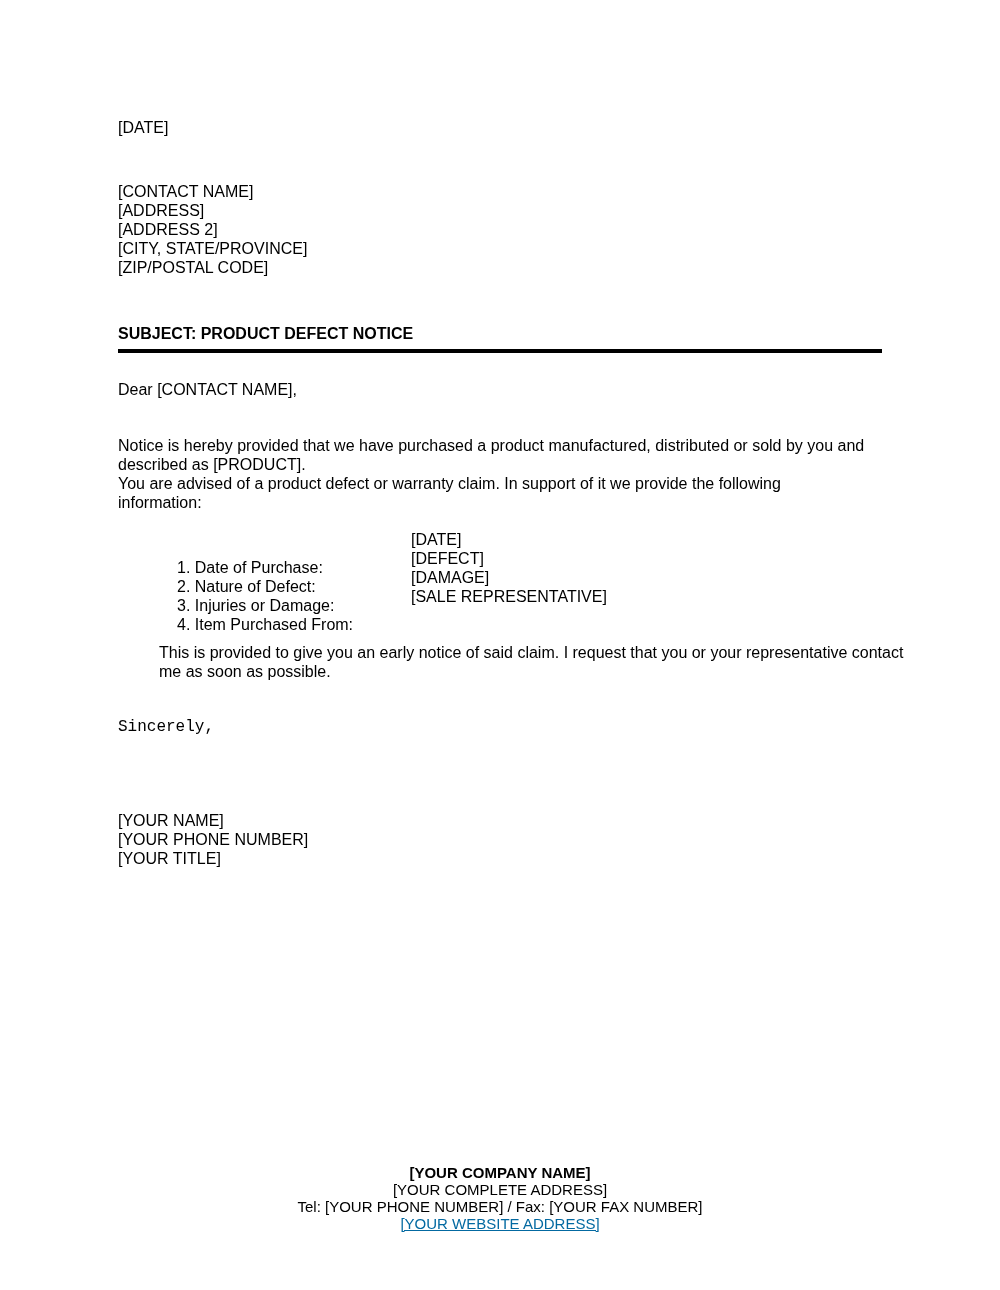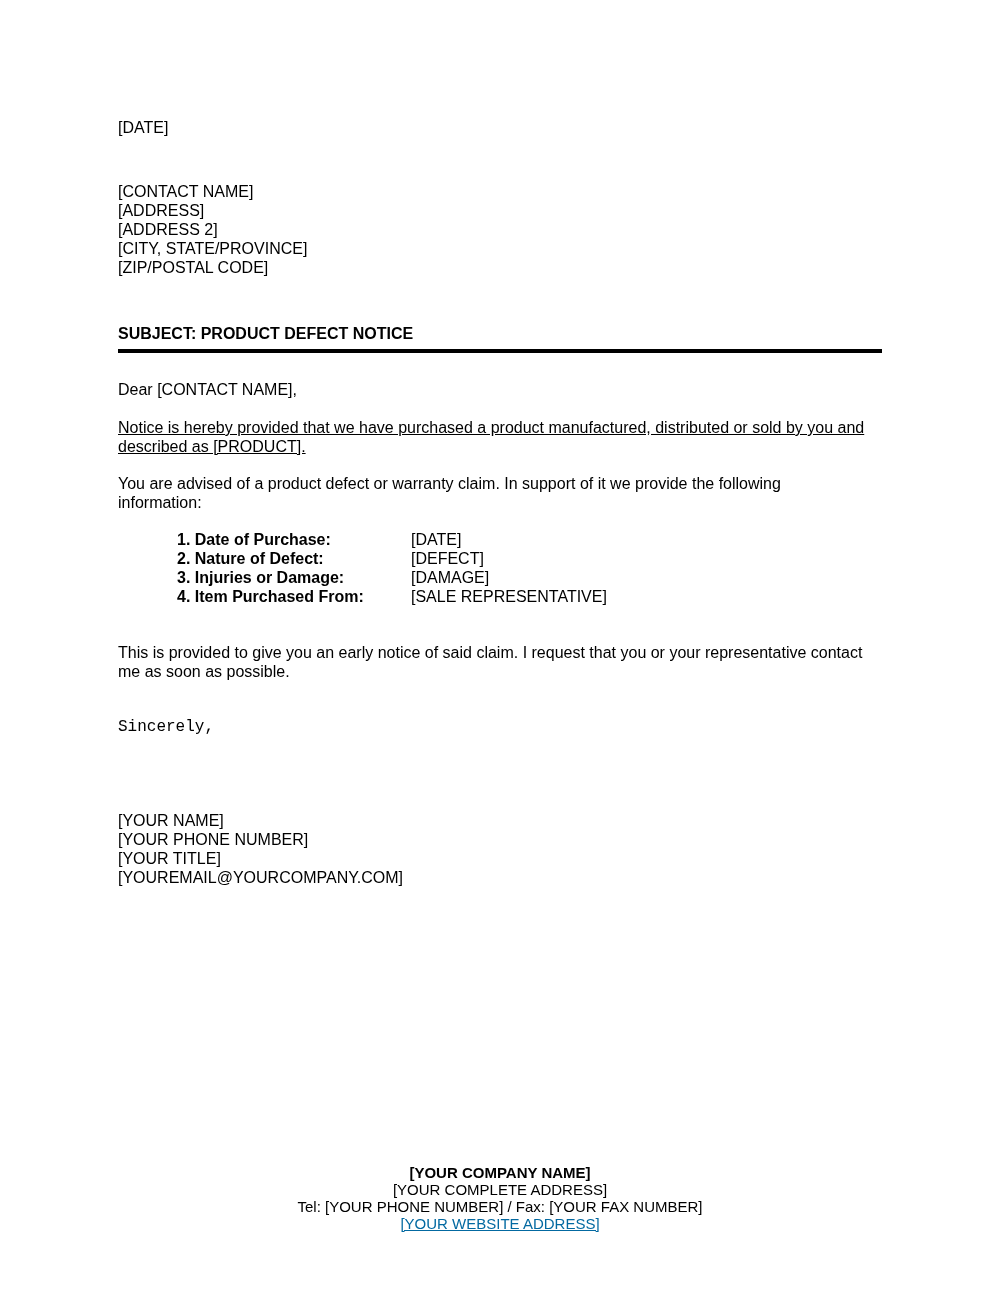--- a/index.html
+++ b/index.html
@@ -5,21 +5,21 @@
     html, body { margin: 0; padding: 0; background: #ffffff; }
     body { width: 1000px; height: 1290px; position: relative; overflow: hidden;
            font-family: "Liberation Sans", sans-serif; color: #000; font-size: 16px; }
     .abs { position: absolute; left: 118px; white-space: nowrap; line-height: 19px; }
     .line { display: block; height: 19px; }
     .bold { font-weight: bold; }
     .rule { position: absolute; left: 118px; width: 764px; top: 349px; height: 4px; background: #000; }
     .para { position: absolute; left: 118px; width: 770px; line-height: 19px; }
     .list { position: absolute; left: 177px; top: 530px; }
     .list-row { height: 19px; line-height: 19px; white-space: nowrap; position: relative; }
-    .list-label { position: absolute; left: 0; font-weight: bold; }
+    .list-label { position: absolute; left: 0; font-weight: normal; margin-top: 28px; }
     .list-value { position: absolute; left: 234px; }
     .footer { position: absolute; left: 0; width: 1000px; top: 1164px; text-align: center; font-size: 15px; line-height: 17px; }
     .footer a { color: #0369a1; text-decoration: underline; }
   </style>
 </head>
 <body>
 
 <div>
 
   <div class="abs" style="top:118px;">[DATE]</div>
@@ -30,21 +30,21 @@
     <span class="line">[ADDRESS 2]</span>
     <span class="line">[CITY, STATE/PROVINCE]</span>
     <span class="line">[ZIP/POSTAL CODE]</span>
   </div>
 
   <div class="abs bold" style="top:324px;text-align:right;">SUBJECT: PRODUCT DEFECT NOTICE</div>
   <div class="rule"></div>
 
   <div class="abs" style="top:380px;text-align:right;">Dear [CONTACT NAME],</div>
 
-  <div class="para" style="top:418px;text-decoration:underline;">Notice is hereby provided that we have purchased a product manufactured, distributed or sold by you and described as [PRODUCT].</div>
+  <div class="para" style="top:436px;">Notice is hereby provided that we have purchased a product manufactured, distributed or sold by you and described as [PRODUCT].</div>
 
   <div class="para" style="top:474px; width:700px;">You are advised of a product defect or warranty claim. In support of it we provide the following information:</div>
 
   <div class="list">
     <div class="list-row">
       <span class="list-label">1. Date of Purchase:</span>
       <span class="list-value">[DATE]</span>
     </div>
     <div class="list-row">
       <span class="list-label">2. Nature of Defect:</span>
@@ -53,29 +53,28 @@
     <div class="list-row">
       <span class="list-label">3. Injuries or Damage:</span>
       <span class="list-value">[DAMAGE]</span>
     </div>
     <div class="list-row">
       <span class="list-label">4. Item Purchased From:</span>
       <span class="list-value">[SALE REPRESENTATIVE]</span>
     </div>
   </div>
 
-  <div class="para" style="top:643px;">This is provided to give you an early notice of said claim. I request that you or your representative contact me as soon as possible.</div>
+  <div class="para" style="top:643px;margin-left:41px;">This is provided to give you an early notice of said claim. I request that you or your representative contact me as soon as possible.</div>
 
   <div class="abs" style="top:718px;font-family:Liberation Mono, monospace;">Sincerely,</div>
 
   <div class="abs" style="top:811px;">
     <span class="line">[YOUR NAME]</span>
     <span class="line">[YOUR PHONE NUMBER]</span>
     <span class="line">[YOUR TITLE]</span>
-    <span class="line">[YOUREMAIL@YOURCOMPANY.COM]</span>
   </div>
 
   <div class="footer">
     <div class="bold">[YOUR COMPANY NAME]</div>
     <div>[YOUR COMPLETE ADDRESS]</div>
     <div>Tel: [YOUR PHONE NUMBER] / Fax: [YOUR FAX NUMBER]</div>
     <div><a href="#">[YOUR WEBSITE ADDRESS]</a></div>
   </div>
 
 </div>

